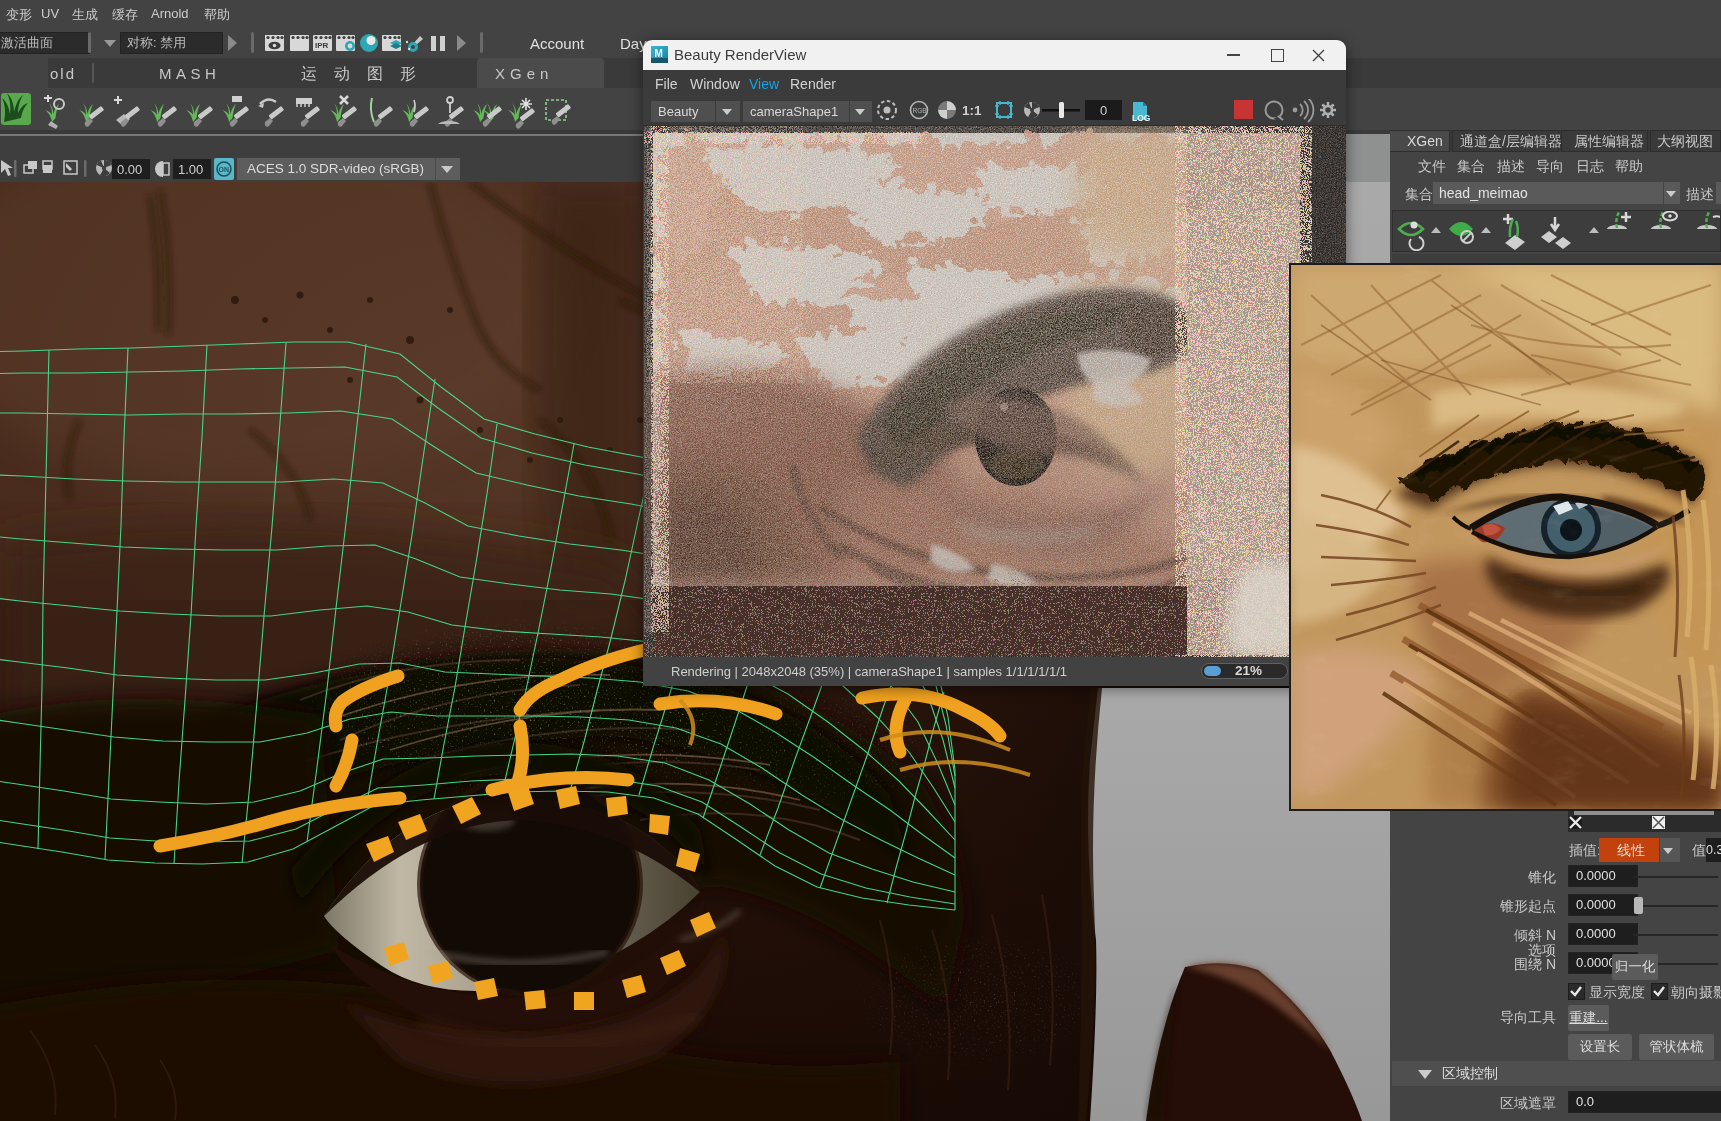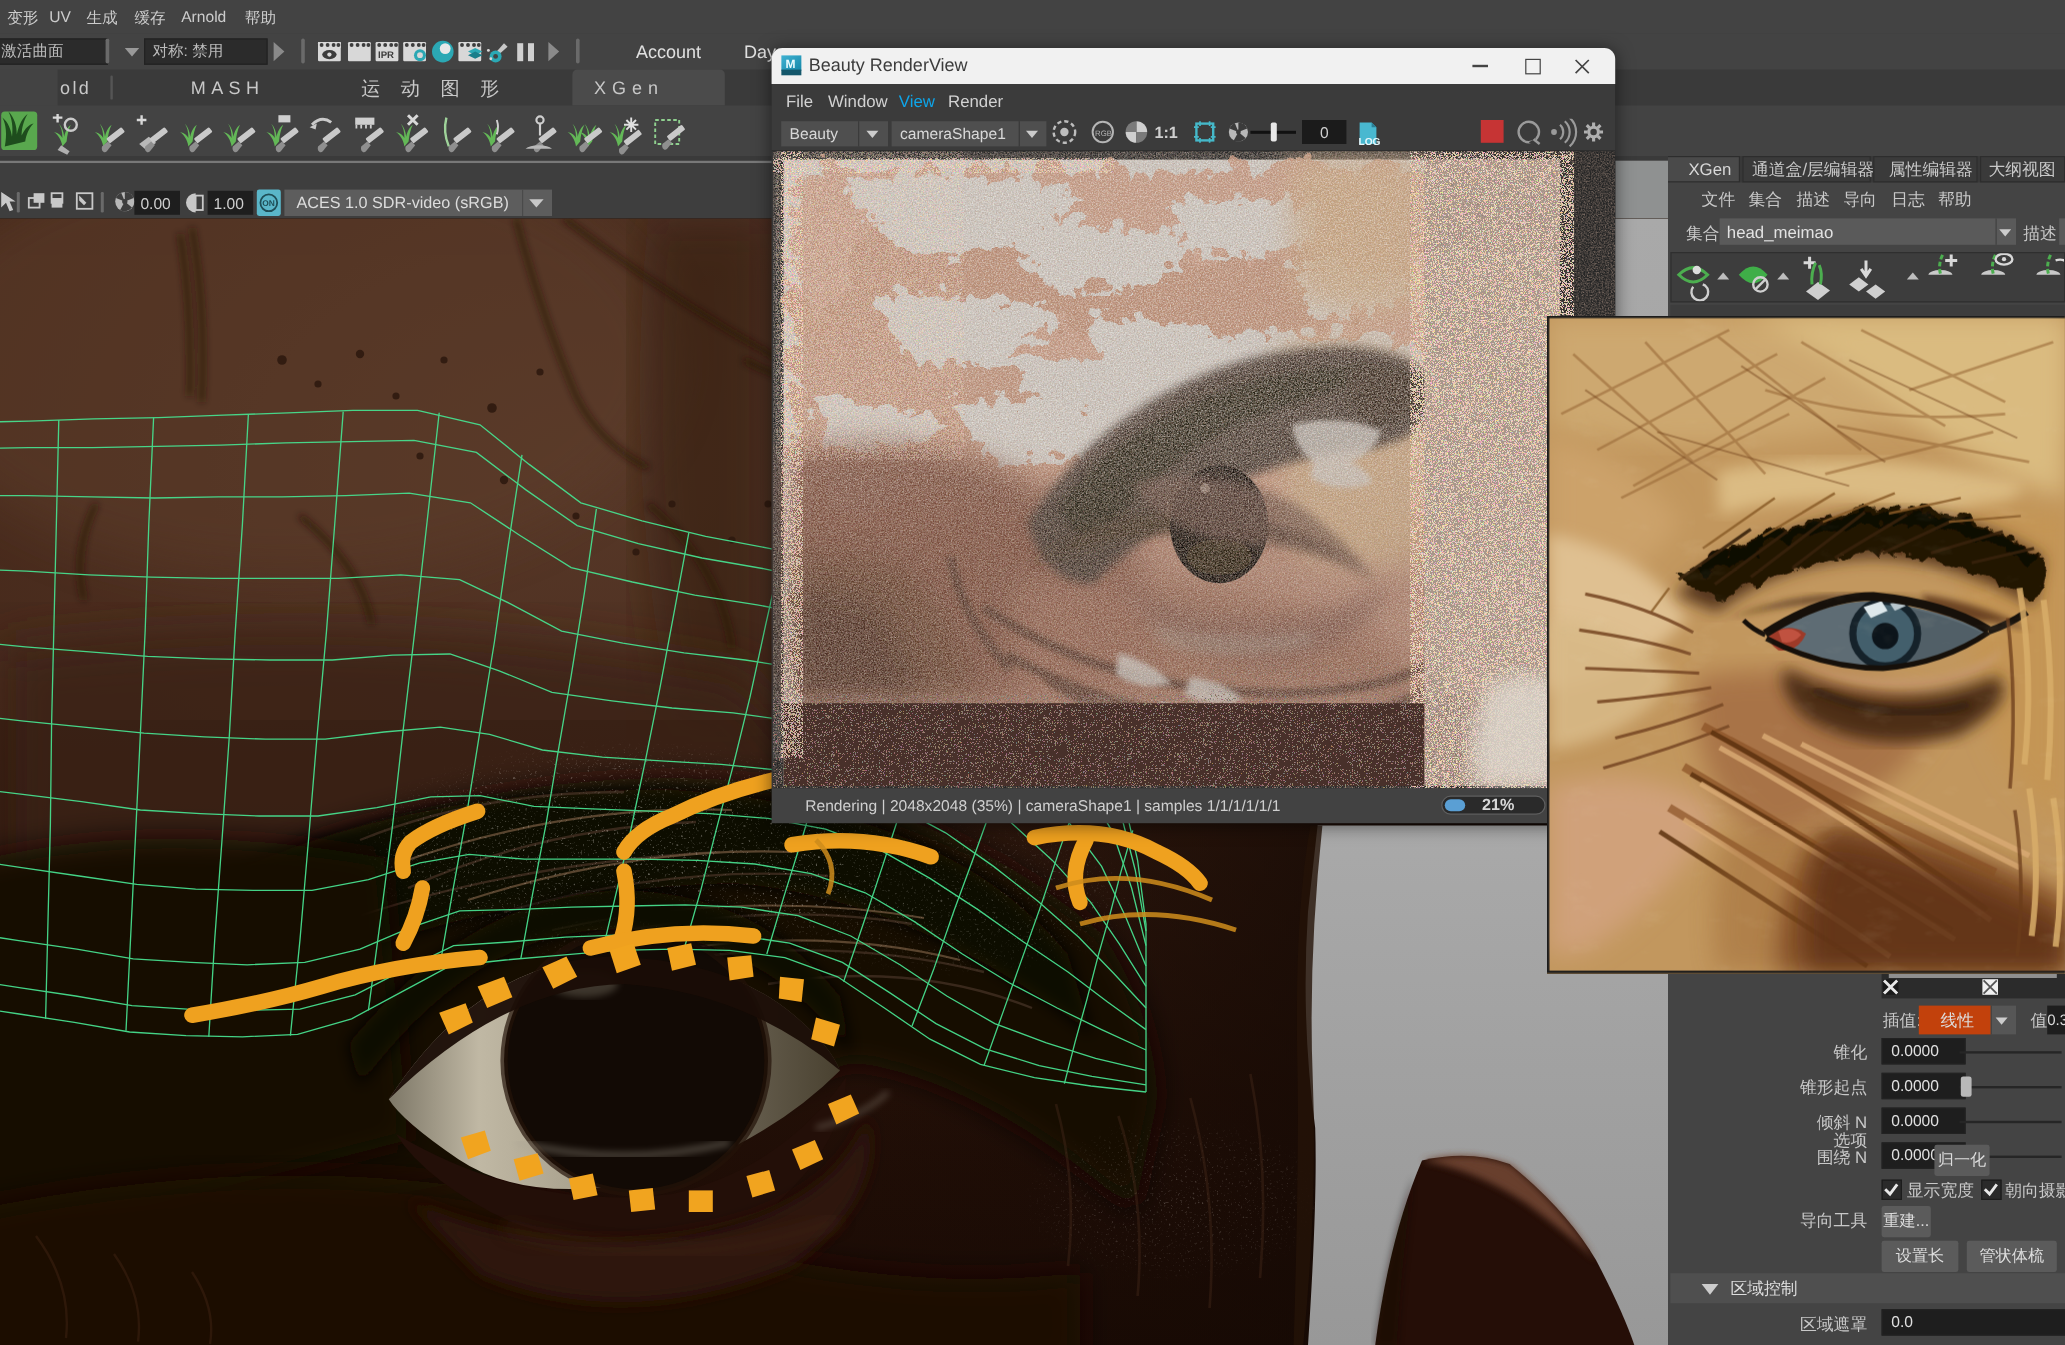--- a/index.html
+++ b/index.html
@@ -598,21 +598,21 @@
       <path d="M2 7 l4 4 6 -8" stroke="#e8e8e8" stroke-width="2.4" fill="none"></path>
     </svg>
   <div class="txt abs" style="left:199px;top:854px;font-size:14px;">显示宽度</div>
   <div class="abs" style="left:261px;top:853px;width:15px;height:15px;background:#2a2a2a;border:1px solid #1c1c1c;"></div>
   <svg class="abs" style="left:262px;top:854px;" width="14" height="14">
       <path d="M2 7 l4 4 6 -8" stroke="#e8e8e8" stroke-width="2.4" fill="none"></path>
     </svg>
   <div class="txt abs" style="left:281px;top:854px;font-size:14px;">朝向摄影机</div>
 
   <div class="txt abs" style="right:165px;top:879px;font-size:14px;">导向工具</div>
-  <div class="abs" style="left:178px;top:875px;width:41px;height:26px;background:#5b5b5b;border-radius:2px;color:#ddd;font-size:13.5px;line-height:26px;text-align:center;">重建...</div>
+  <div class="abs" style="left:178px;top:875px;width:41px;height:26px;background:#5b5b5b;border-radius:2px;color:#ddd;font-size:13.5px;line-height:26px;text-align:center;text-decoration:underline;">重建...</div>
   <div class="abs" style="left:222px;top:824px;width:46px;height:26px;background:#5b5b5b;border-radius:2px;color:#ddd;font-size:13.5px;line-height:26px;text-align:center;">归一化</div>
   <div class="abs" style="left:178px;top:904px;width:64px;height:26px;background:#5b5b5b;border-radius:2px;color:#ddd;font-size:13.5px;line-height:26px;text-align:center;">设置长度...</div>
   <div class="abs" style="left:249px;top:904px;width:75px;height:26px;background:#5b5b5b;border-radius:2px;color:#ddd;font-size:13.5px;line-height:26px;text-align:center;">管状体梳理...</div>
 
   <div class="abs" style="left:2px;top:931px;width:329px;height:25px;background:#4f4f4f;">
     <div class="abs" style="left:26px;top:9px;width:0;height:0;border-left:7px solid transparent;border-right:7px solid transparent;border-top:9px solid #ccc;"></div>
     <div class="txt abs" style="left:50px;top:4px;font-size:14px;color:#ddd;">区域控制</div>
   </div>
   <div class="txt abs" style="right:165px;top:965px;font-size:14px;">区域遮罩</div>
   <div class="abs field" style="left:178px;top:961px;width:153px;height:20px;line-height:20px;padding-left:7px;color:#e0e0e0;background:#1e1e1e;">0.0</div>

